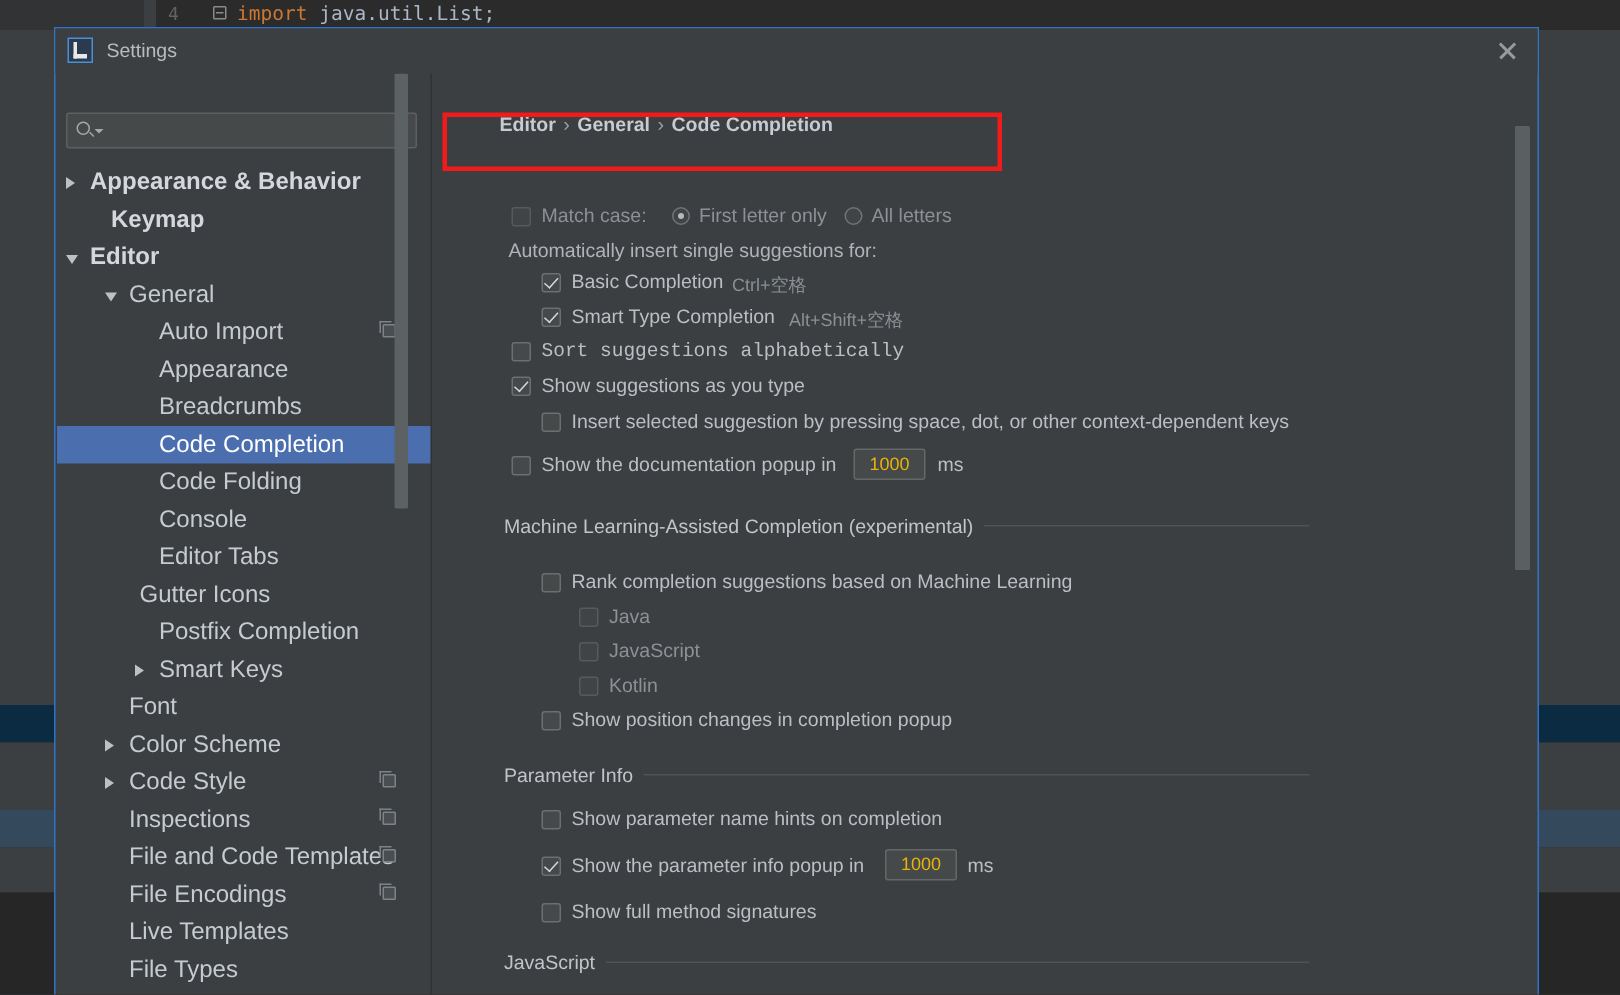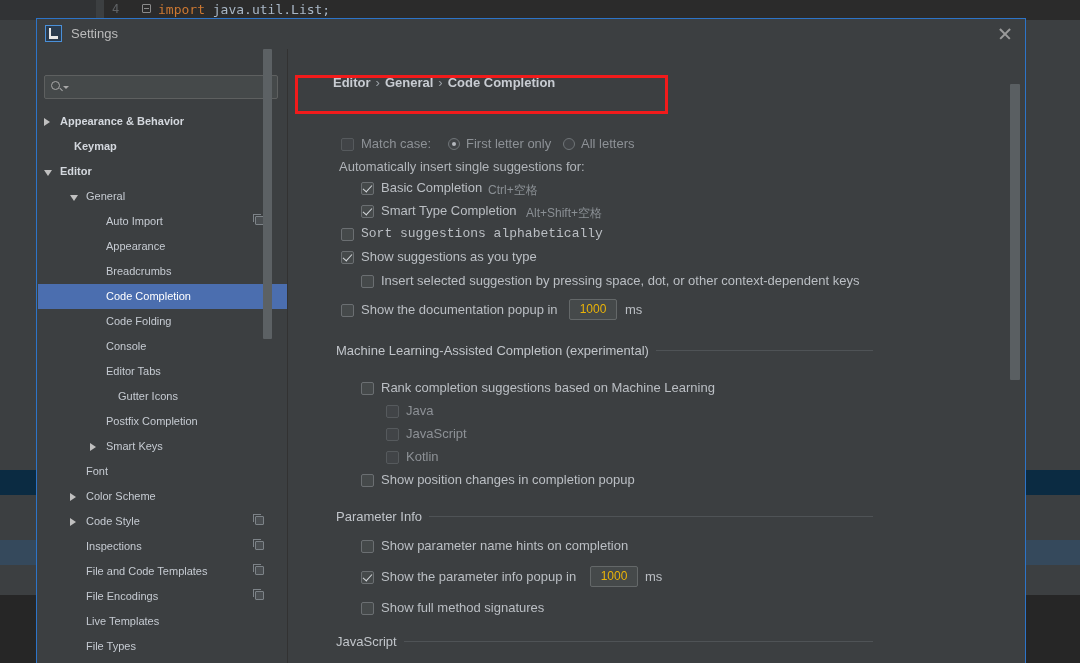--- a/index.html
+++ b/index.html
@@ -72,21 +72,21 @@
   }
   .mag:after { content:""; position:absolute; left:7px; top:7px; width:4px; height:1.4px; background:#a8a8a8; transform: rotate(45deg); }
   .mag-arrow {
     position: absolute; left: 19px; top: 11px;
     border-left: 3px solid transparent; border-right: 3px solid transparent; border-top: 3.5px solid #a8a8a8;
   }
 
   .tree { position: absolute; left: 0; top: 60px; right: 0; bottom: 0; overflow: hidden; }
   .tree-item {
     position: relative; height: 25px; line-height: 25px;
-    font-size: 11px; color: #c6cbd2; white-space: nowrap; cursor: default;
+    font-size: 16px; color: #c6cbd2; white-space: nowrap; cursor: default;
   }
   .tree-item.bold { font-weight: bold; color: #d4d8de; }
   .tree-item.selected { background: #4b6eaf; color: #ffffff; }
   .tree-label { position: absolute; top: 0; }
   .arrow {
     position: absolute; top: 9px; width: 0; height: 0;
     border-top: 4px solid transparent; border-bottom: 4px solid transparent; border-left: 6px solid #c0c0c0;
   }
   .arrow.down {
     border-left: 4px solid transparent; border-right: 4px solid transparent;
@@ -234,21 +234,21 @@
           <div class="tree-item">
             <span class="tree-label" style="left: 68px;">Code Folding</span>
           </div>
           <div class="tree-item">
             <span class="tree-label" style="left: 68px;">Console</span>
           </div>
           <div class="tree-item">
             <span class="tree-label" style="left: 68px;">Editor Tabs</span>
           </div>
           <div class="tree-item">
-            <span class="tree-label" style="left: 80px; text-align: center;">Gutter Icons</span>
+            <span class="tree-label" style="left: 55px; text-align: center;">Gutter Icons</span>
           </div>
           <div class="tree-item">
             <span class="tree-label" style="left: 68px;">Postfix Completion</span>
           </div>
           <div class="tree-item">
             <span class="arrow" style="left: 52px;"></span>
             <span class="tree-label" style="left: 68px;">Smart Keys</span>
           </div>
           <div class="tree-item">
             <span class="tree-label" style="left: 48px;">Font</span>

